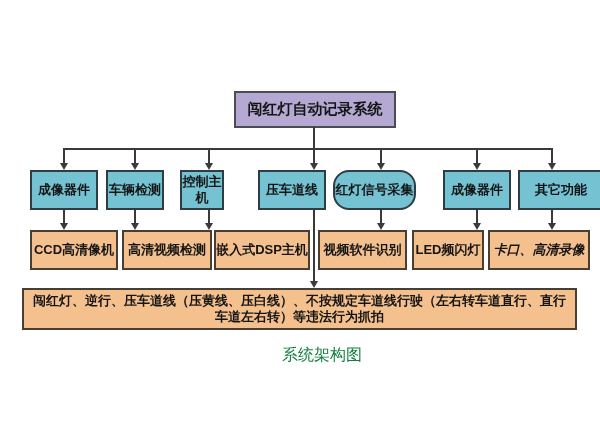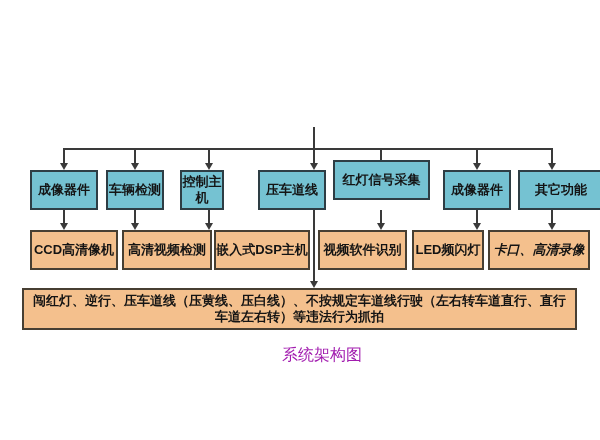--- a/index.html
+++ b/index.html
@@ -39,29 +39,32 @@
   .arr{
     position:absolute;width:0;height:0;
     border-left:4px solid transparent;
     border-right:4px solid transparent;
     border-top:7px solid var(--line);
   }
   .caption{
     position:absolute;
     font-size:16px;
     font-weight:500;
-    color:#a21caf;
+    color:#15803d;
     text-align:center;
   }
 </style>
 </head>
 <body>
 
 <div class="canvas">
 
+  <div class="box root" style="left:234px;top:91px;width:162px;height:37px;">
+    <span>闯红灯自动记录系统</span>
+  </div>
 
   <div class="vline" style="left:313px;top:127px;height:21px;"></div>
 
   <div class="hline" style="left:63px;top:148px;width:490px;"></div>
 
   <div class="vline" style="left:63px;top:148px;height:15px;"></div>
   <div class="arr" style="left:60px;top:163px;"></div>
   <div class="vline" style="left:134px;top:148px;height:15px;"></div>
   <div class="arr" style="left:131px;top:163px;"></div>
   <div class="vline" style="left:208px;top:148px;height:15px;"></div>
@@ -80,21 +83,21 @@
   </div>
   <div class="box l2" style="left:106px;top:170px;width:58px;height:40px;">
     <span>车辆检测</span>
   </div>
   <div class="box l2" style="left:180px;top:170px;width:44px;height:40px;">
     <span>控制主机</span>
   </div>
   <div class="box l2" style="left:258px;top:170px;width:68px;height:40px;">
     <span>压车道线</span>
   </div>
-  <div class="box l2" style="left:333px;top:160px;width:97px;height:40px;">
+  <div class="box l2" style="left:333px;top:170px;width:83px;height:40px;border-radius:16px;">
     <span>红灯信号采集</span>
   </div>
   <div class="box l2" style="left:443px;top:170px;width:68px;height:40px;">
     <span>成像器件</span>
   </div>
   <div class="box l2" style="left:518px;top:170px;width:86px;height:40px;">
     <span>其它功能</span>
   </div>
 
   <div class="vline" style="left:63px;top:210px;height:13px;"></div>

